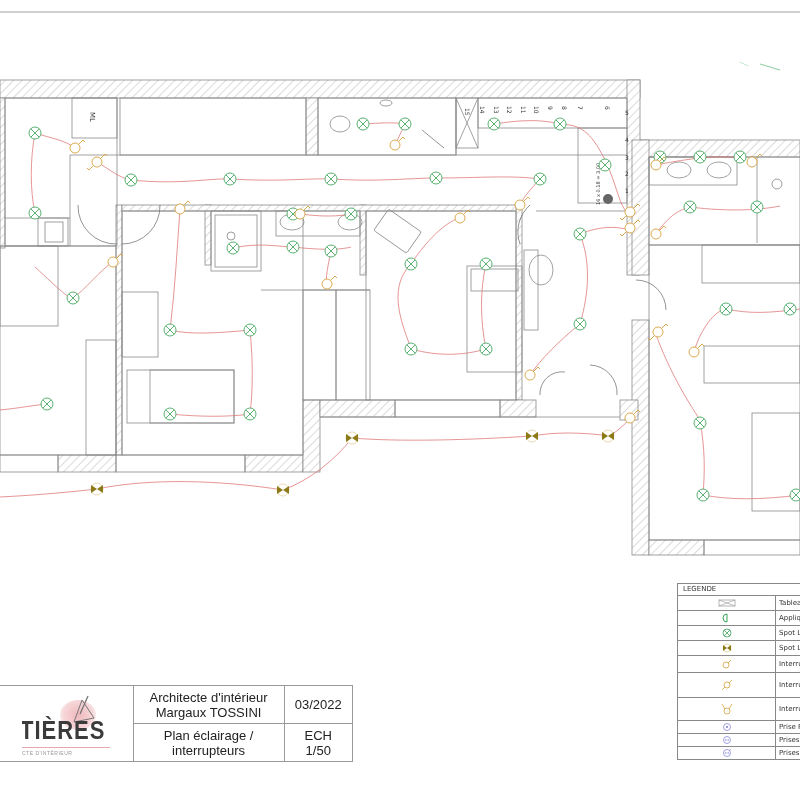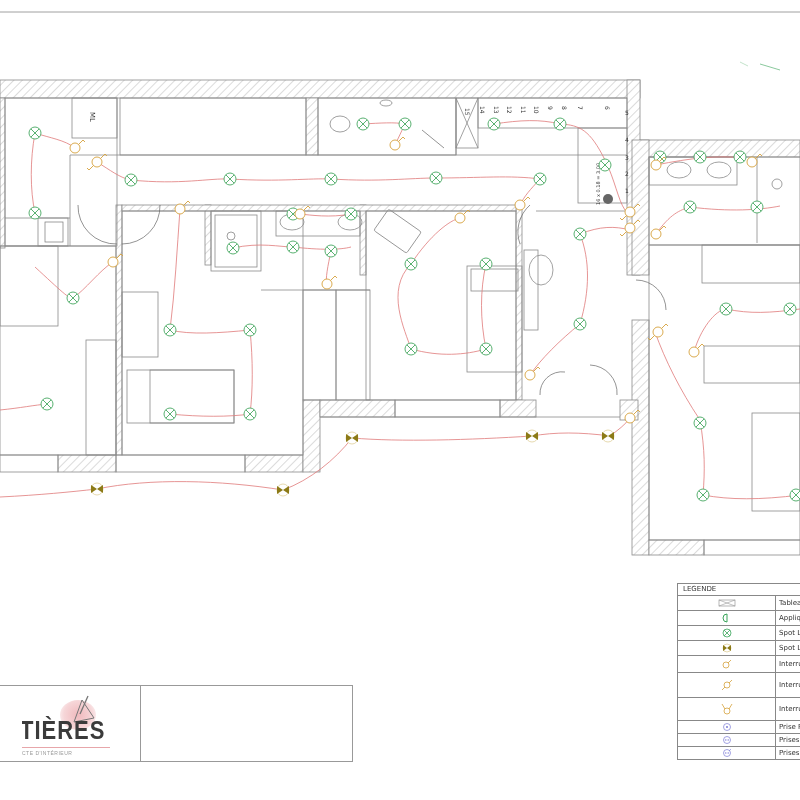--- a/index.html
+++ b/index.html
@@ -300,20 +300,43 @@
 <div class="cartouche">
   <div class="logo-cell">
     <div class="logo-blob"></div>
     <svg class="logo-mark" viewBox="0 0 26 30">
       <path d="M4,28 L12,6 L24,24 Z" fill="none" stroke="#777" stroke-width="1"></path>
       <line x1="18" y1="2" x2="10" y2="20" stroke="#777" stroke-width="1.3"></line>
     </svg>
     <div class="logo-word">TIÈRES</div>
     <div class="logo-sub">CTE D'INTÉRIEUR</div>
   </div>
+  <div class="info-col">
+    <div class="c">
+      <div>
+        <div>Architecte d'intérieur</div>
+        <div>Margaux TOSSINI</div>
+      </div>
+    </div>
+    <div class="c">
+      <div>
+        <div>Plan éclairage /</div>
+        <div>interrupteurs</div>
+      </div>
+    </div>
+  </div>
+  <div class="date-col">
+    <div class="c">03/2022</div>
+    <div class="c">
+      <div>
+        <div>ECH</div>
+        <div>1/50</div>
+      </div>
+    </div>
+  </div>
 </div>
 
 <div class="legend">
   <div class="title">LEGENDE</div>
   <div class="row" style="height:14px">
     <div class="sym">
         <svg width="18" height="8">
           <rect x="1" y="1" width="16" height="6" fill="none" stroke="#999" stroke-width="0.7"></rect>
           <line x1="1" y1="1" x2="17" y2="7" stroke="#999" stroke-width="0.6"></line>
           <line x1="1" y1="7" x2="17" y2="1" stroke="#999" stroke-width="0.6"></line>

